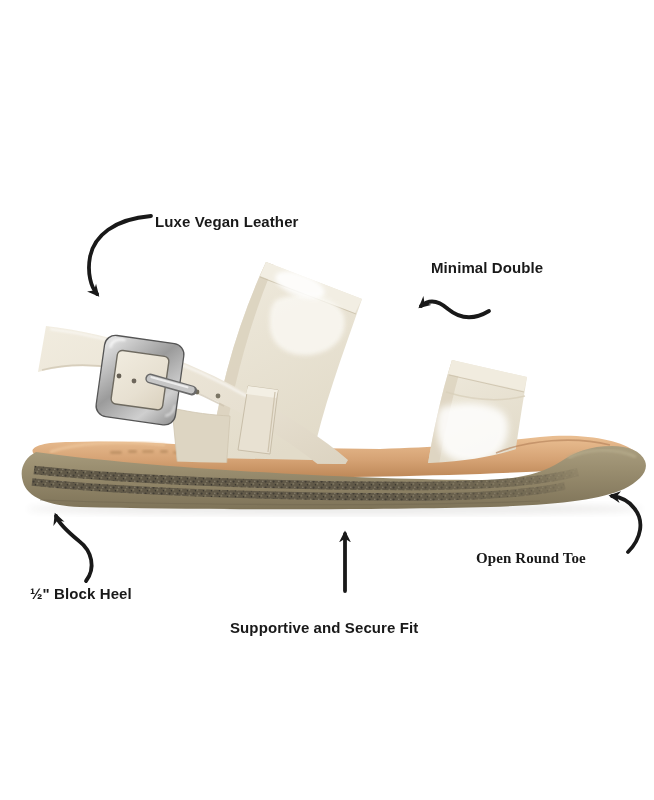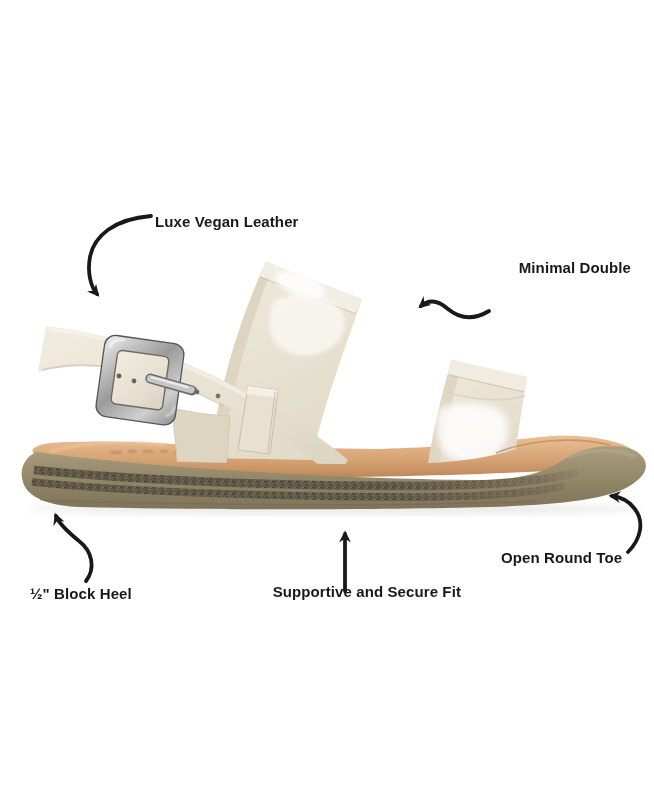--- a/index.html
+++ b/index.html
@@ -1,21 +1,21 @@
 <!DOCTYPE html>
 <html><head>
 <meta charset="utf-8">
 <style>
   html,body{margin:0;padding:0;background:#ffffff;}
   #stage{position:relative;width:654px;height:800px;background:#ffffff;overflow:hidden;
          font-family:"Liberation Sans",sans-serif;}
   #artwork{position:absolute;left:0;top:0;width:654px;height:800px;display:block;}
   .callout{position:absolute;font-weight:700;font-size:15px;line-height:22.5px;
            color:#191919;letter-spacing:.1px;white-space:nowrap;}
-  .callout.centered{text-align:right;white-space:normal;}
+  .callout.centered{text-align:left;white-space:normal;}
 </style>
 </head>
 <body>
 
 <div id="stage">
 
   <svg id="artwork" viewBox="0 0 654 800" xmlns="http://www.w3.org/2000/svg">
     <defs>
       <linearGradient id="soleGrad" x1="0" y1="445" x2="0" y2="508" gradientUnits="userSpaceOnUse">
         <stop offset="0" stop-color="#ab9f80"></stop>
@@ -168,16 +168,16 @@
   </svg>
 
   <div class="callout" style="left:155px;top:211px;">Luxe Vegan Leather</div>
 
   <div class="callout centered" style="left:431px;top:257px;width:200px;">
     <div>Minimal Double</div>
   </div>
 
   <div class="callout" style="left:30px;top:583px;">½" Block Heel</div>
 
-  <div class="callout centered" style="left:230px;top:581px;width:231px;">Supportive and Secure Fit</div>
+  <div class="callout centered" style="left:230px;top:617px;width:231px;">Supportive and Secure Fit</div>
 
-  <div class="callout" style="left:501px;top:547px;">Open Round Toe</div>
+  <div class="callout" style="left:476px;top:547px;font-family:Liberation Serif, serif;">Open Round Toe</div>
 </div>
 
 </body></html>

